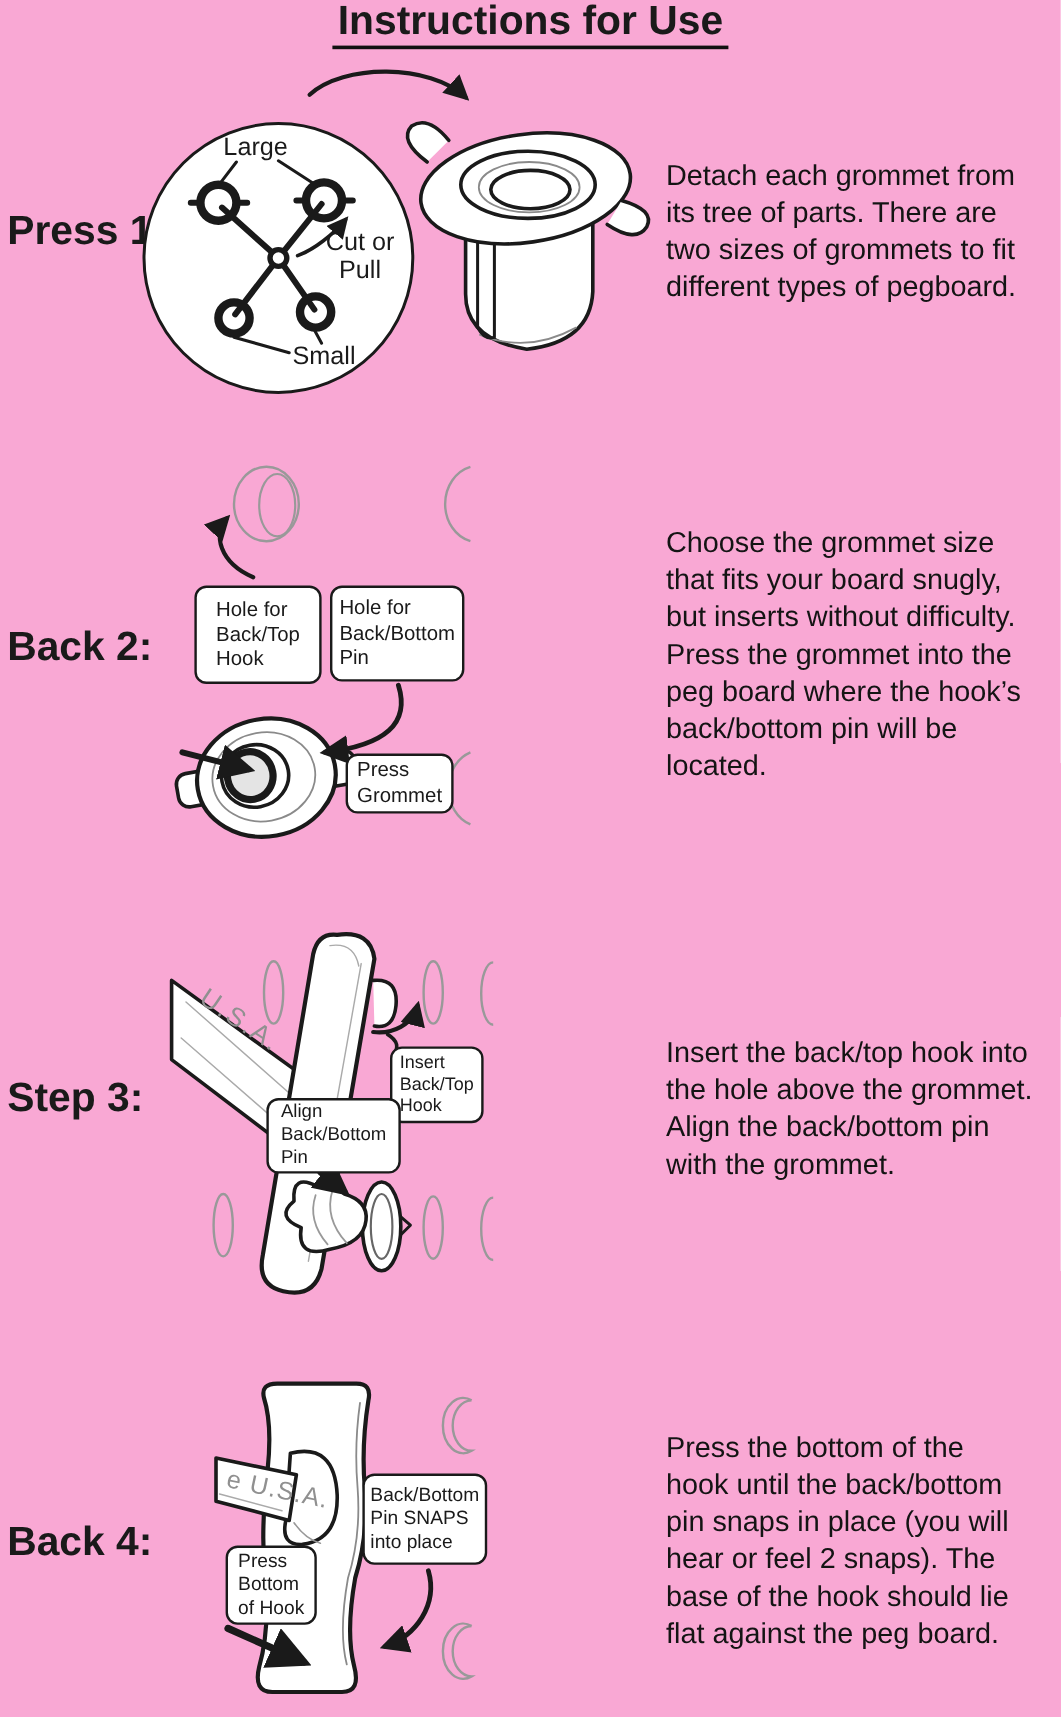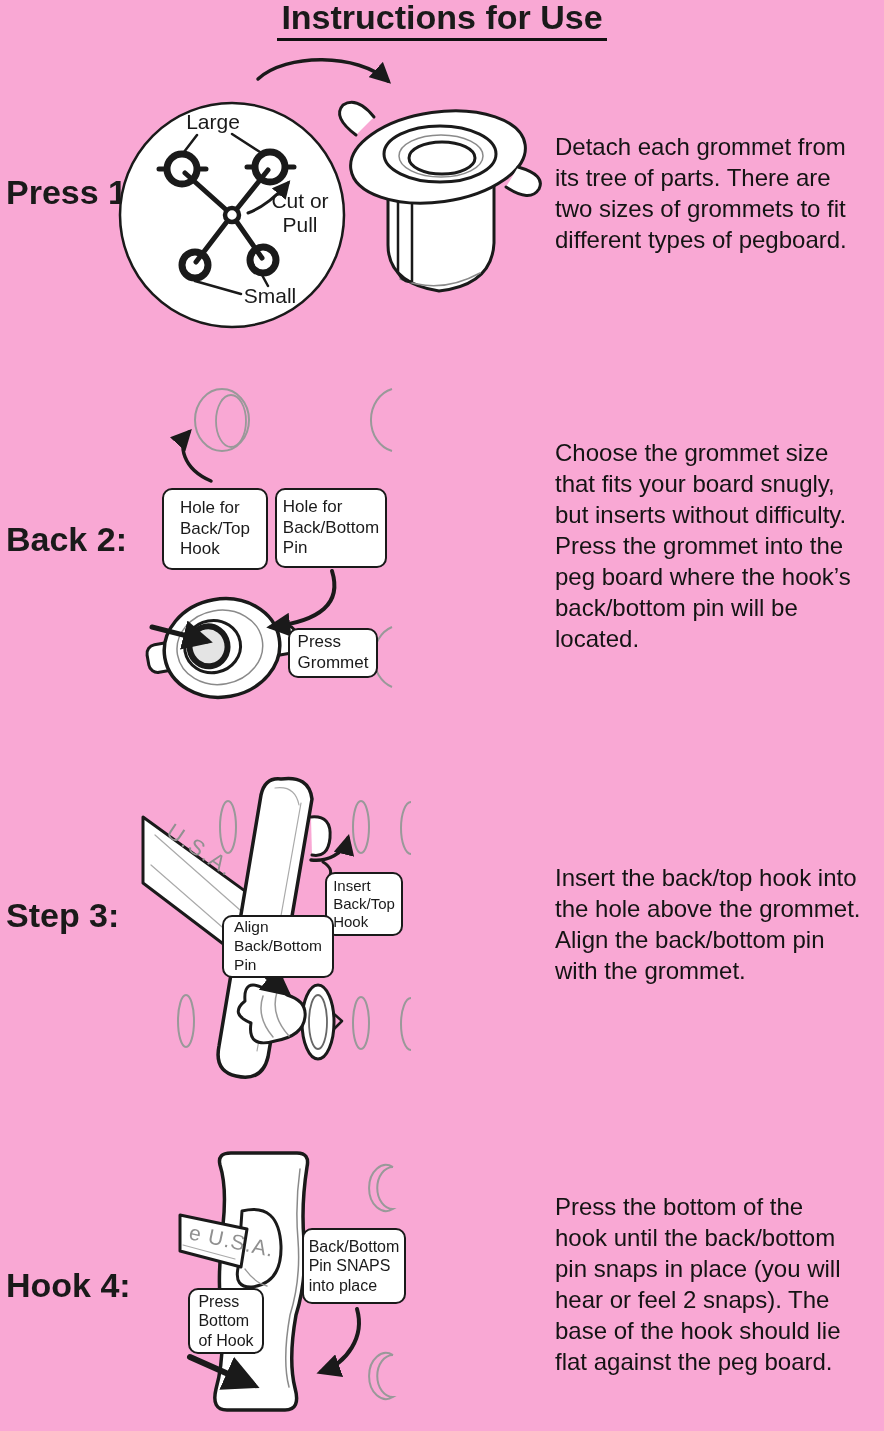--- a/index.html
+++ b/index.html
@@ -174,21 +174,21 @@
 Hook</div>
   <div class="callout" style="left:222px;top:915px;width:112px;height:63px;font-size:15.5px;">Align
 Back/Bottom
 Pin</div>
 
   <div class="desc" style="top:862px;">Insert the back/top hook into
 the hole above the grommet.
 Align the back/bottom pin
 with the grommet.</div>
 
-  <div class="step-label" style="top:1266px;">Hook 4:</div>
+  <div class="step-label" style="top:1266px;">Back 4:</div>
 
   <svg class="illus" style="left:95px;top:1125px;" width="350" height="306" viewBox="0 0 350 306">
     <defs>
       <marker id="m4" viewBox="0 0 10 10" refX="8" refY="5" markerWidth="6" markerHeight="6" orient="auto-start-reverse">
         <path d="M0 0 L10 5 L0 10 z" fill="#1a1a1a"></path>
       </marker>
     </defs>
     <g stroke="#999999" fill="none" stroke-width="2">
       <path d="M298 42 A17 23 0 1 0 298 84 A12 16 0 0 1 298 42"></path>
       <path d="M298 230 A17 23 0 1 0 298 272 A12 16 0 0 1 298 230"></path>

